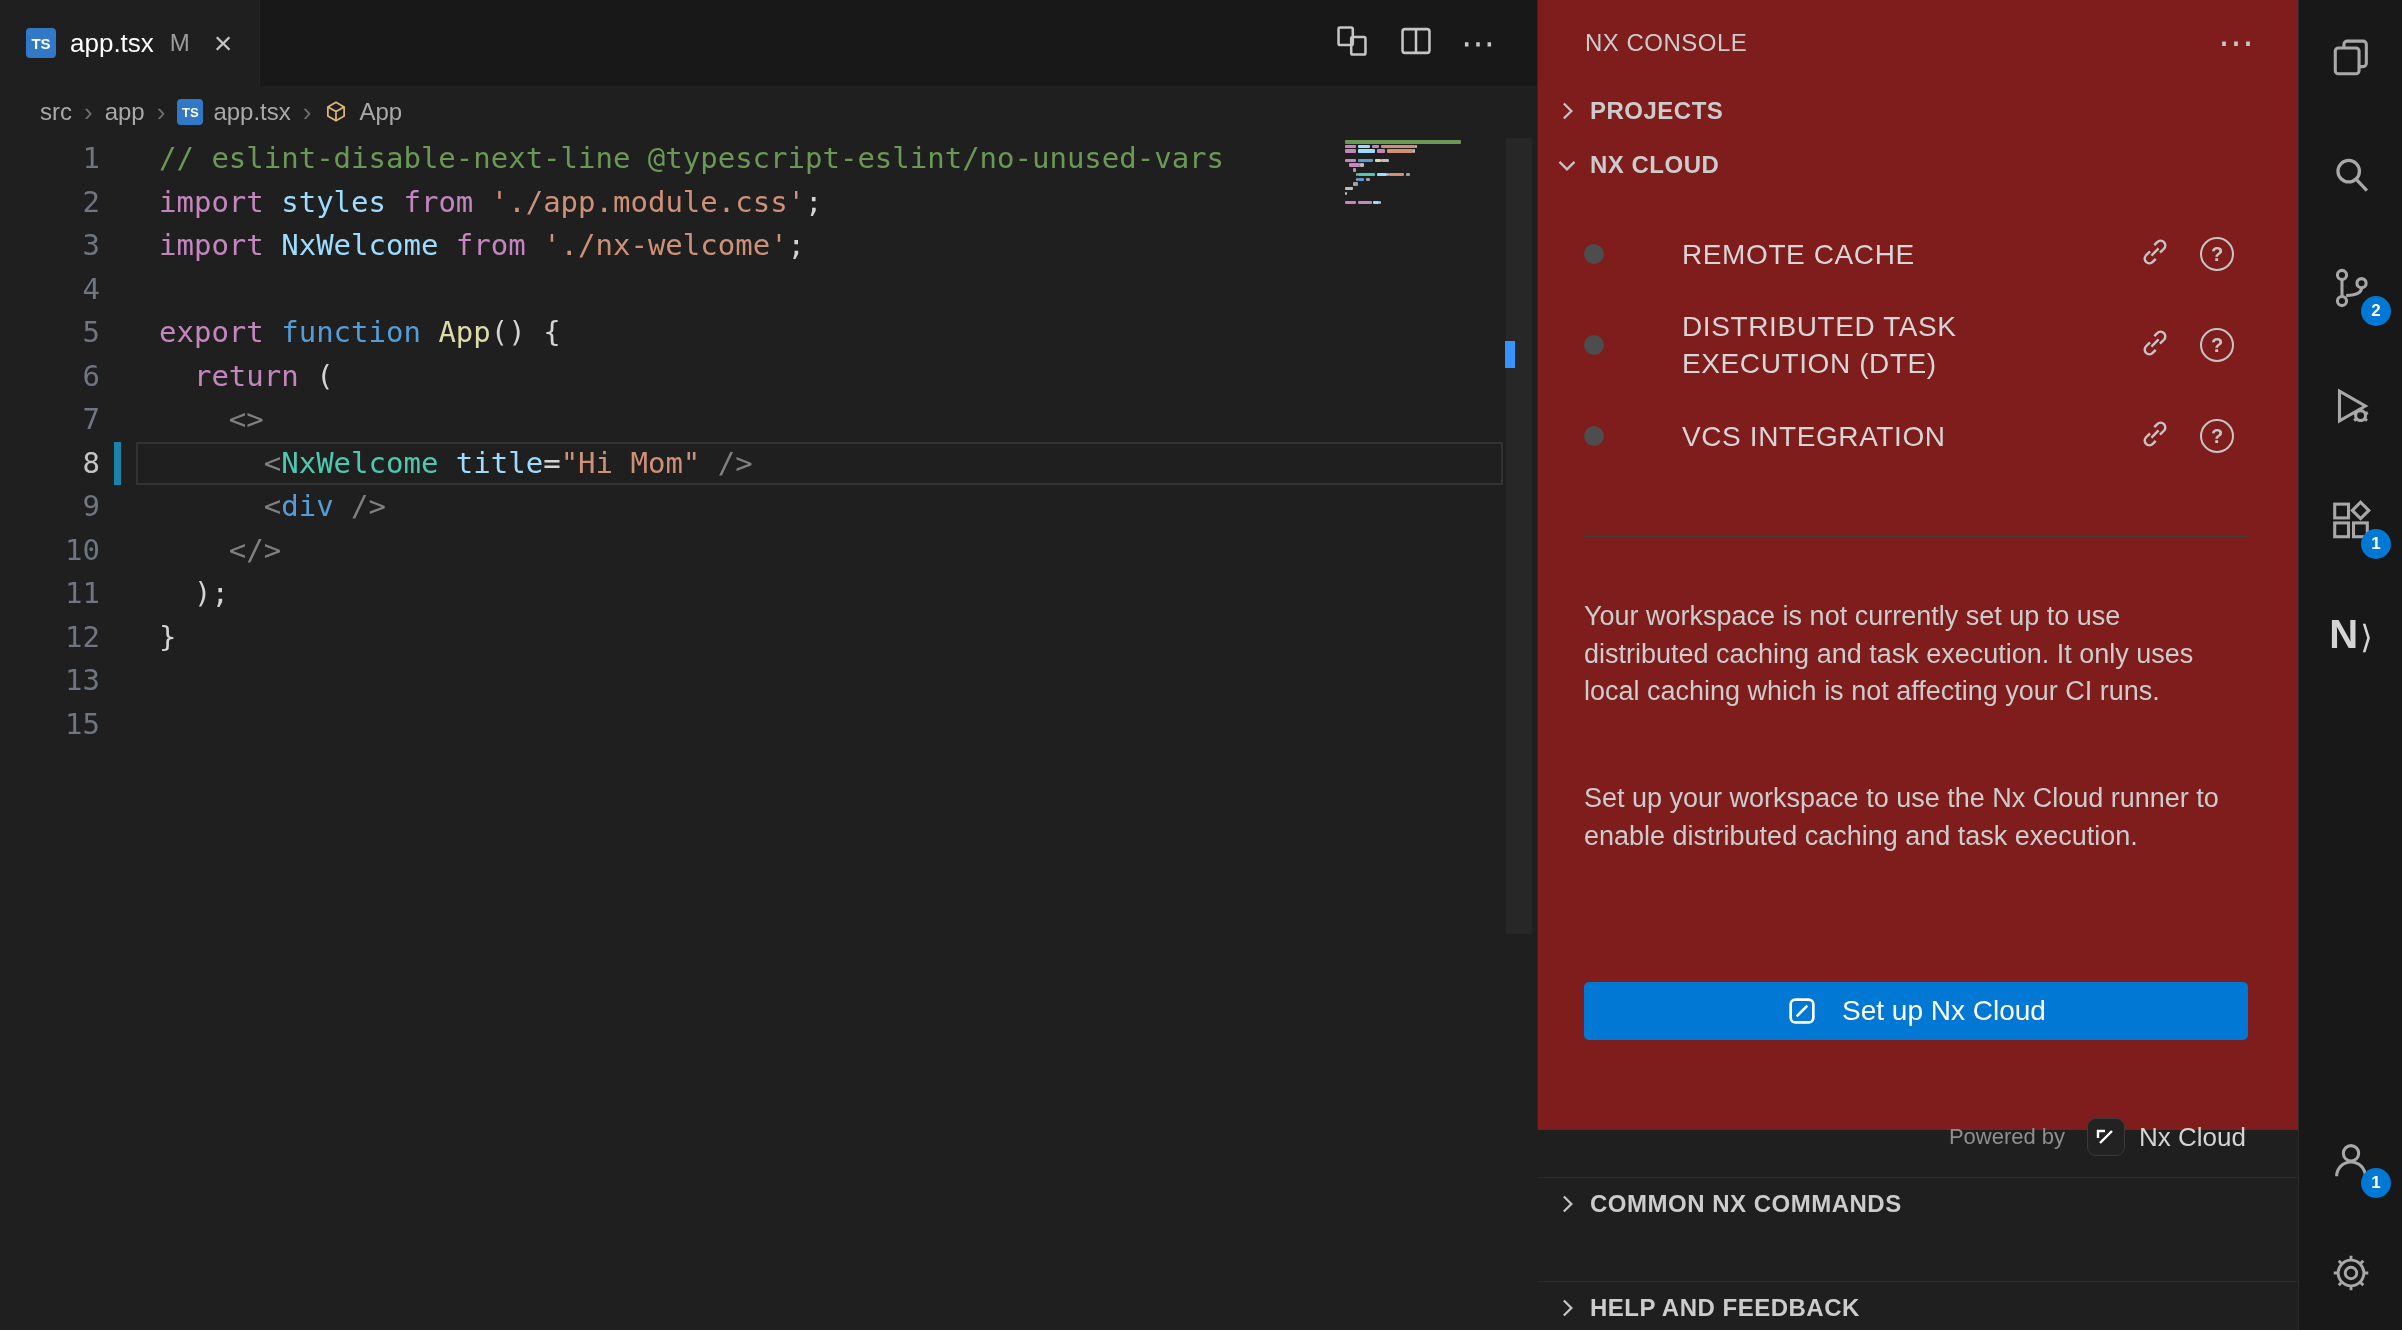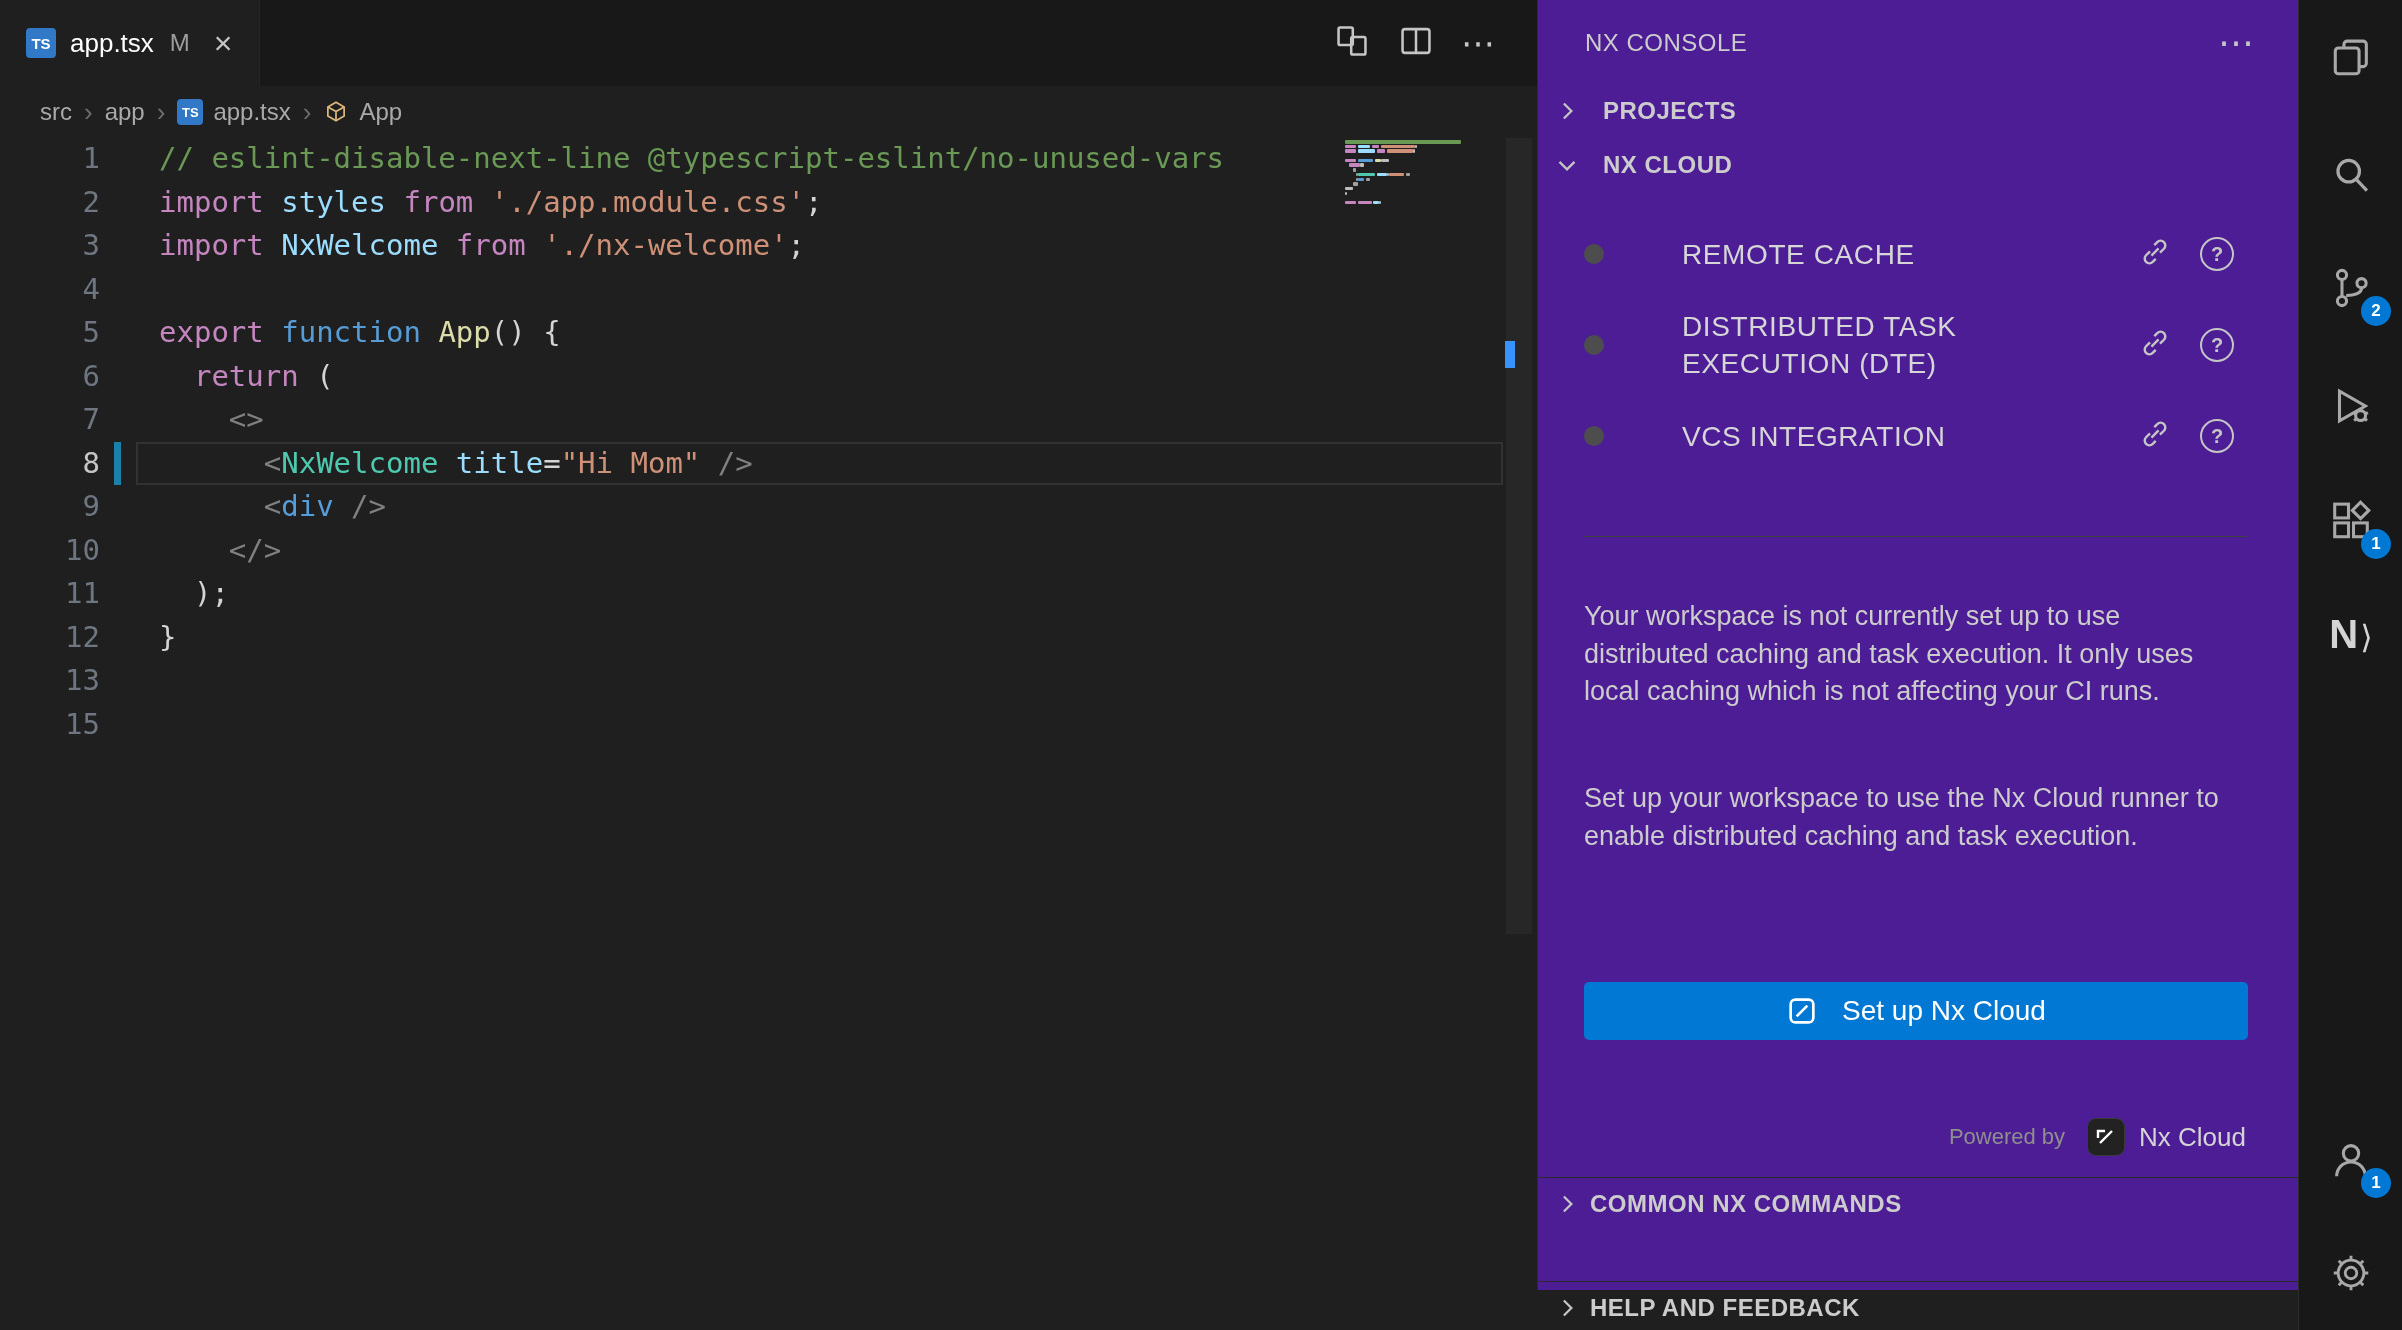--- a/index.html
+++ b/index.html
@@ -45,26 +45,26 @@
   .mm-row { height:4.7px; font-size:0; white-space:nowrap; }
   .mm-seg { display:inline-block; height:3.5px; border-radius:1px; vertical-align:top; }
   .mm-comment{background:#6a9955} .mm-kw{background:#c586c0} .mm-kw2{background:#569cd6} .mm-var{background:#9cdcfe}
   .mm-str{background:#ce9178} .mm-fn{background:#dcdcaa} .mm-type{background:#4ec9b0} .mm-tag{background:#569cd6}
   .mm-attr{background:#9cdcfe} .mm-tagp{background:#a0a0a0} .mm-pln{background:#bdbdbd}
 
   .scrollbar { position:absolute; top:138px; left:1506px; width:26px; height:796px; background:rgba(121,121,121,0.10); }
   .ruler-mark { position:absolute; top:341px; left:1505px; width:10px; height:27px; background:#3794ff; }
 
   
-  .panel { position:absolute; left:1537px; top:0; width:761px; height:1290px; background:#4c1d95; border-left:1px solid #2b2b2b; }
+  .panel { position:absolute; left:1537px; top:0; width:761px; height:1130px; background:#7f1d1d; border-left:1px solid #2b2b2b; }
   .panel-header { position:absolute; top:0; left:0; right:0; height:86px; display:flex; align-items:center; padding:0 44px 0 47px; }
   .panel-title { font-size:24px; color:#cccccc; letter-spacing:.5px; }
   .panel-more { margin-left:auto; color:#c5c5c5; font-size:36px; line-height:1; cursor:pointer; }
 
-  .section-row { position:absolute; left:0; right:0; height:54px; display:flex; align-items:center; gap:21px;
+  .section-row { position:absolute; left:0; right:0; height:54px; display:flex; align-items:center; gap:8px;
                  padding-left:14px; font-weight:700; font-size:24px; color:#cccccc; letter-spacing:.5px; cursor:pointer; }
   .row-projects { top:84px; }
   .row-nxcloud { top:138px; }
 
   .webview { position:absolute; top:198px; left:0; right:0; height:979px; }
   .cloud-item { position:absolute; left:46px; right:64px; display:flex; align-items:center;gap:40px; }
   .cloud-item.i1 { top:24px;  height:64px; }
   .cloud-item.i2 { top:96px;  height:102px; }
   .cloud-item.i3 { top:206px; height:64px; }
   .dot { width:20px; height:20px; border-radius:50%; background:#4d4d4d; margin-right:38px; flex:none; }

